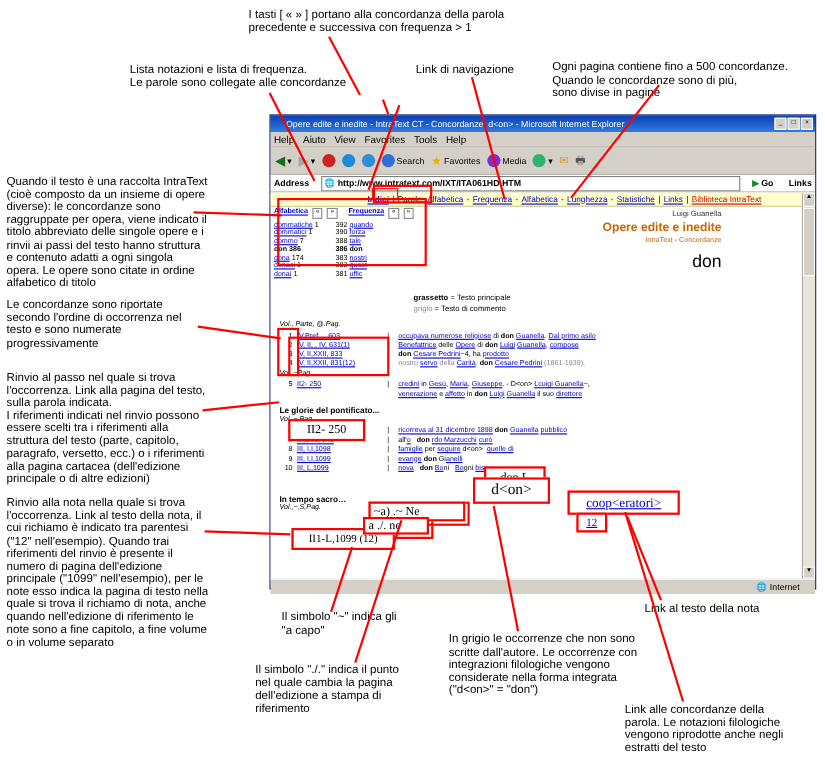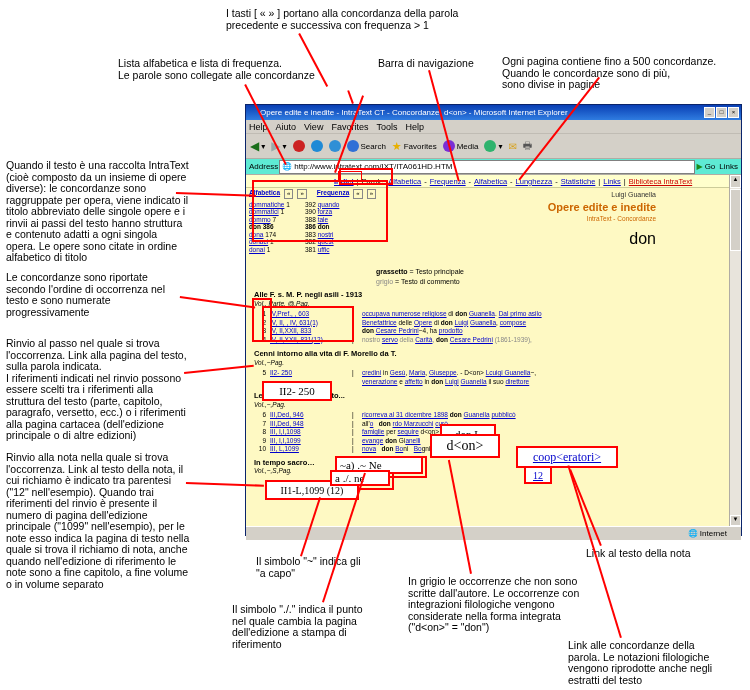--- a/index.html
+++ b/index.html
@@ -14,26 +14,26 @@
   .titlebar .t{color:#fff;font-size:8px;flex:1;white-space:nowrap;overflow:hidden;
                font-family:"Liberation Sans",sans-serif;padding-left:12px;}
   .titlebar .ic{width:9px;height:9px;background:#d4d0c8;border:1px solid #fff;
                 margin-left:1px;font-size:6px;line-height:8px;text-align:center;color:#000;}
   .menubar{height:13px;background:#d4d0c8;display:flex;align-items:center;
            font-size:9px;padding-left:3px;gap:8px;border-bottom:1px solid #c0bcb4;}
   .toolbar{height:24px;background:#d4d0c8;display:flex;align-items:center;
            font-size:8px;gap:6px;padding-left:4px;border-bottom:1px solid #b0aca4;}
   .tbtn{display:flex;align-items:center;gap:2px;color:#000;}
   .circ{width:12px;height:12px;border-radius:50%;display:inline-block;}
-  .addrbar{height:15px;background:#5eead4;display:flex;align-items:center;
-           font-size:8px;gap:1px;padding-left:3px;border-bottom:1px solid #b0aca4;}
+  .addrbar{height:15px;background:#ffffff;display:flex;align-items:center;
+           font-size:8px;gap:11px;padding-left:3px;border-bottom:1px solid #b0aca4;font-weight:bold;}
   .addrbox{flex:1;height:12px;background:#fff;border:1px solid #808080;
            display:flex;align-items:center;font-size:8px;padding-left:2px;color:#000;}
   .go{display:flex;align-items:center;font-size:8px;gap:2px;padding-right:3px;}
-  .page{background:#fef9c3;height:351px;position:relative;overflow:hidden;}
+  .page{background:#ffffff;height:351px;position:relative;overflow:hidden;}
   .statusbar{height:13px;background:#d4d0c8;display:flex;align-items:center;
              font-size:8px;border-top:1px solid #fff;}
   
   .navline{background:#ffffcc;border-bottom:1px solid #cccc99;height:12px;
            display:flex;align-items:center;font-size:7.5px;padding-left:88px;gap:3px;}
   .lnk{color:#0000cc;text-decoration:underline;}
   .grey{color:#888;}
   
   .idxbox{position:absolute;left:3px;top:14px;width:108px;font-size:6.5px;line-height:7.5px;}
   .idxhdr{display:flex;gap:4px;font-size:6.5px;}
@@ -59,24 +59,24 @@
   .rline{position:absolute;background:#ff0000;transform-origin:0 0;height:2px;}
   .zoom{position:absolute;border:2px solid #ff0000;background:#fff;
         font-family:"Liberation Serif",serif;}
 </style>
 </head>
 <body>
 
 <div class="ann" style="left:226px;top:8px;width:300px;white-space:pre-line;">I tasti [ «  » ] portano alla concordanza della parola
 precedente e successiva con frequenza  &gt; 1</div>
 
-<div class="ann" style="left:118px;top:58px;width:250px;white-space:pre-line;">Lista alfabetica e lista di frequenza.
+<div class="ann" style="left:118px;top:58px;width:250px;white-space:pre-line;">Lista notazioni e lista di frequenza.
 Le parole sono collegate alle concordanze</div>
 
-<div class="ann" style="left:378px;top:58px;width:150px;white-space:pre-line;">Barra di navigazione</div>
+<div class="ann" style="left:378px;top:58px;width:150px;white-space:pre-line;">Link di navigazione</div>
 
 <div class="ann" style="left:502px;top:56px;width:240px;white-space:pre-line;">Ogni pagina contiene fino a 500 concordanze.
 Quando le concordanze sono di più,
 sono divise in pagine</div>
 
 <div class="ann" style="left:6px;top:160px;width:232px;white-space:pre-line;">Quando il testo è una raccolta IntraText
 (cioè composto da un insieme di opere
 diverse): le concordanze sono
 raggruppate per opera, viene indicato il
 titolo abbreviato delle singole opere e i
@@ -268,21 +268,20 @@
 
     <div class="legend">
       <div><b style="font-weight:bold;">grassetto</b>
            <span>= Testo principale</span></div>
       <div><span class="grey">grigio</span>
            <span>= Testo di commento</span></div>
     </div>
 
     <div class="body-txt">
 
-      <div class="secthdr">Alle F. s. M. P. negli asili - 1913</div>
       <div class="subhdr">Vol., Parte, @.Pag.</div>
       <table class="conc">
         <tbody>
             <tr>
           <td class="num">1</td>
           <td class="ref">IV,Pref., , 603</td>
           <td class="bar">|</td>
           <td><span class="lnk">occupava numerose religiose</span> di <b>don</b> <span class="lnk">Guanella</span>. <span class="lnk">Dal primo asilo</span></td>
         </tr>
         <tr>
@@ -299,21 +298,20 @@
         </tr>
         <tr>
           <td class="num">4</td>
           <td class="ref">IV, II,XXII, 831(12)</td>
           <td class="bar">|</td>
           <td><span class="grey">nostro <span class="lnk">servo</span> della <span class="lnk">Carità</span>, </span><b>don</b><span class="grey"> <span class="lnk">Cesare Pedrini</span> (1861-1939),</span></td>
         </tr>
       </tbody>
         </table>
 
-      <div class="secthdr" style="margin-top:6px;">Cenni intorno alla vita di F. Morello da T.</div>
       <div class="subhdr">Vol.,~Pag.</div>
       <table class="conc">
         <tbody>
             <tr>
           <td class="num">5</td>
           <td class="ref">II2- 250</td>
           <td class="bar">|</td>
           <td><span class="lnk">credini</span> in <span class="lnk">Gesù</span>, <span class="lnk">Maria</span>, <span class="lnk">Giuseppe</span>. - D&lt;on&gt; <span class="lnk">Lcuigi Guanella</span>~,</td>
         </tr>
         <tr>
@@ -355,21 +353,21 @@
         </tr>
         <tr>
           <td class="num">10</td>
           <td class="ref">III, L,1099</td>
           <td class="bar">|</td>
           <td><span class="lnk">nova</span> &nbsp; <b>don</b> <span class="lnk">Bo</span>ni &nbsp; <span class="lnk">Bo</span>gni <span class="lnk">bisogno</span></td>
         </tr>
       </tbody>
         </table>
 
-      <div class="secthdr" style="margin-top:5px;">In tempo sacro…</div>
+      <div class="secthdr" style="margin-top:19px;">In tempo sacro…</div>
       <div class="subhdr">Vol.,~,S,Pag.</div>
     </div>
 
     <div style="position:absolute;right:0;top:0;width:11px;height:351px;background:#e8e4dc;border-left:1px solid #b0aca4;">
       <div style="height:11px;background:#d4d0c8;border:1px solid #fff;font-size:6px;text-align:center;">▲</div>
       <div style="height:60px;background:#d4d0c8;border:1px solid #fff;margin-top:1px;"></div>
       <div style="position:absolute;bottom:0;width:100%;height:11px;background:#d4d0c8;border:1px solid #fff;font-size:6px;text-align:center;box-sizing:border-box;">▼</div>
     </div>
   </div>
 

